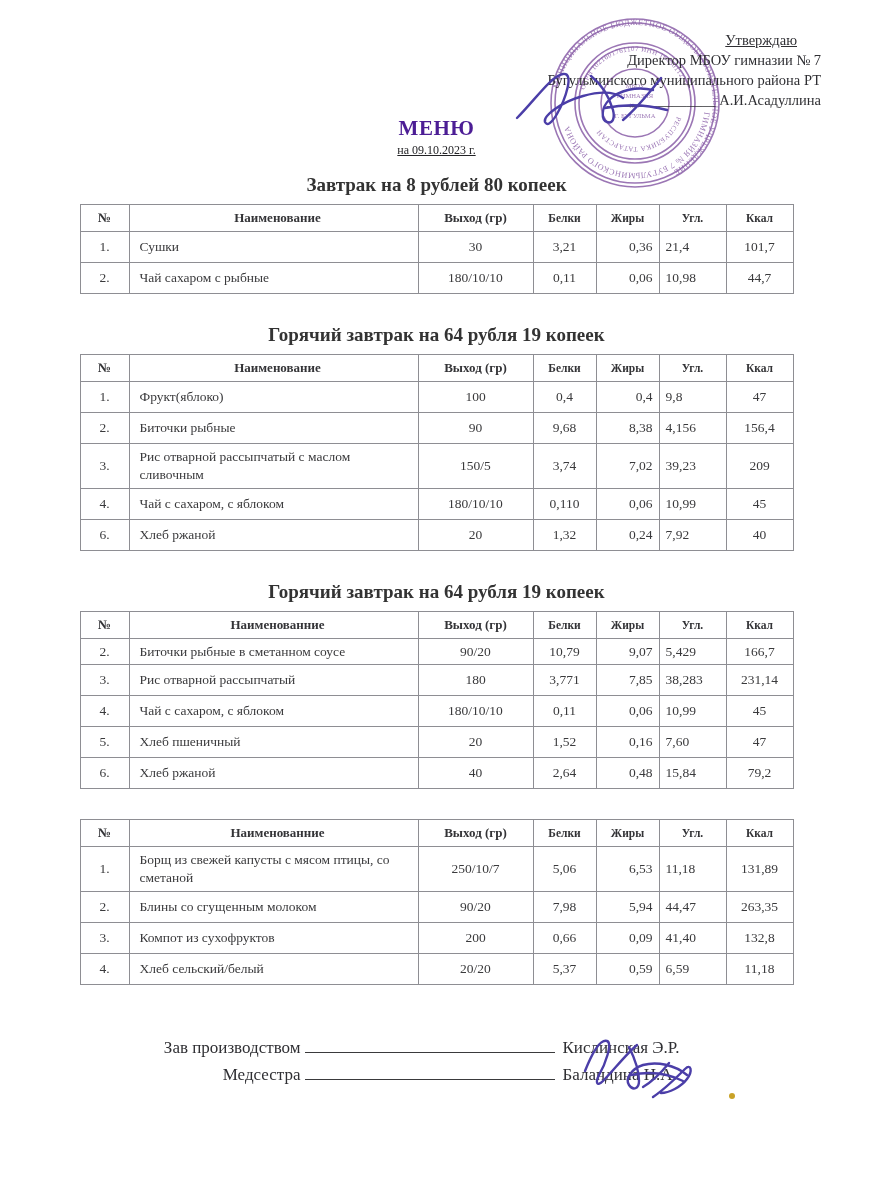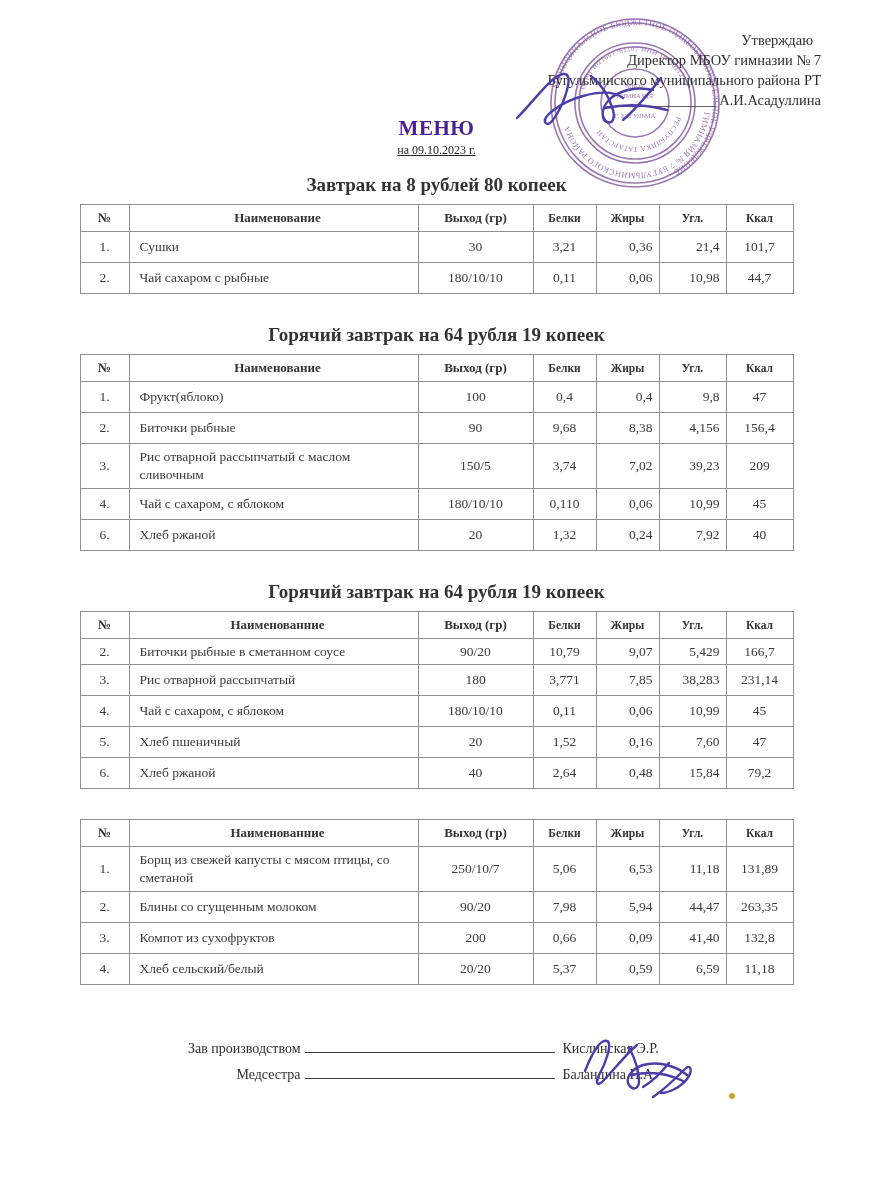--- a/index.html
+++ b/index.html
@@ -30,21 +30,21 @@
     line-height: 1.38;
     color: #2f2f33;
     position: relative;
     z-index: 3;
     margin-top: 12px;
   }
   .approval .ln {
     display: block;
     white-space: nowrap;
   }
-  .approval .ln-1 { margin-right: 8px; }
+  .approval .ln-1 { margin-right: 24px; text-decoration: underline; }
 
   
   .stamp {
     position: absolute;
     left: 540px;
     top: 8px;
     width: 190px;
     height: 190px;
     z-index: 2;
     pointer-events: none;
@@ -118,37 +118,37 @@
   }
   table.menu thead th.small {
     font-size: 11.5px;
     font-weight: bold;
   }
   .c-num   { width: 44px;  text-align: center; }
   .c-name  { width: 276px; text-align: left; padding-left: 10px !important; }
   .c-out   { width: 110px; text-align: center; }
   .c-prot  { width: 58px;  text-align: center; }
   .c-fat   { width: 58px;  text-align: right; }
-  .c-carb  { width: 62px;  text-align: right; }
+  .c-carb  { width: 62px;  text-align: left; }
   .c-kcal  { width: 62px;  text-align: center; }
 
   tr.tall td { height: 22px; }
   td.two-line { line-height: 1.32; }
 
   
   .footer {
     margin-top: 52px;
     position: relative;
     height: 90px;
   }
   .sig-row {
     display: flex;
     justify-content: center;
     align-items: baseline;
-    font-size: 14px;
+    font-size: 17px;
     color: #2f2f33;
     margin-bottom: 6px;
   }
   .sig-label {
     width: 160px;
     text-align: right;
     padding-right: 4px;
   }
   .sig-line {
     width: 250px;

